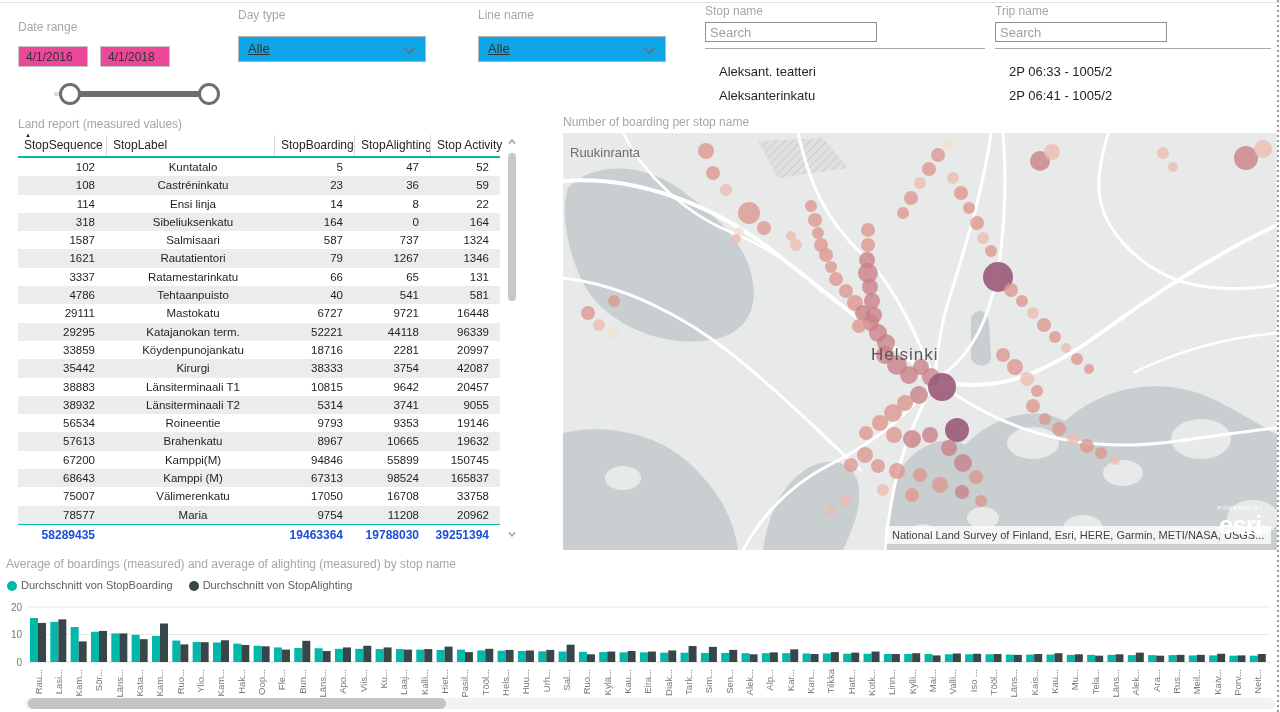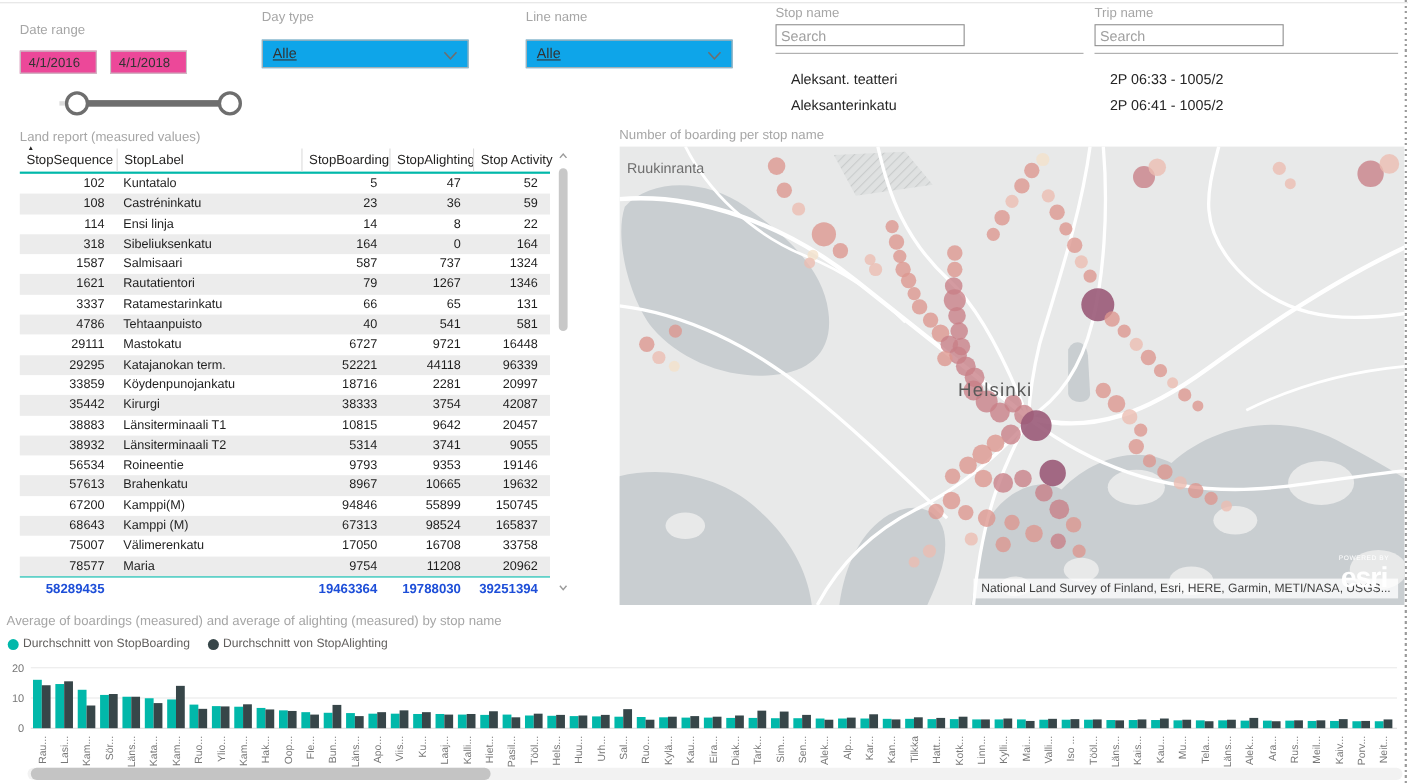--- a/index.html
+++ b/index.html
@@ -43,21 +43,21 @@
   .t-grid { display:grid; grid-template-columns:88px 168px 80px 76px 70px; }
   #t-header { position:absolute; top:18px; left:0; width:482px; border-bottom:2px solid #01b8aa; }
   #t-header .hc { font-size:12px; color:#252423; height:21px; line-height:21px; border-left:1px solid #dcdcdc; padding:0 8px 0 6px; white-space:nowrap; }
   #t-header .hc:first-child { border-left:none; }
   .sort-arrow { position:absolute; left:7px; top:15px; font-size:6px; color:#252423; line-height:6px; }
   #t-body { position:absolute; top:41px; left:0; width:482px; }
   .t-row { height:18.3px; }
   .t-row:nth-child(even) { background:#ececec; }
   .cell { font-size:11.5px; color:#1f1f1f; line-height:18.3px; white-space:nowrap; overflow:hidden; }
   .num { text-align:right; padding-right:11px; }
-  .txt { text-align:left; padding-left:6px; }
+  .txt { text-align:center; padding-left:6px; }
   #t-totals { position:absolute; top:407px; left:0; width:482px; border-top:1px solid #01b8aa; }
   #t-totals .cell { font-weight:bold; font-size:12px; line-height:21px; color:#1d4ed8; }
   #v-scroll { position:absolute; left:487px; top:20px; width:14px; height:402px; }
   #v-scroll .arrow { position:absolute; left:2px; width:10px; height:10px; }
   #v-thumb { position:absolute; left:3px; top:16px; width:8px; height:148px; background:#c8c8c8; border-radius:4px; }
 
   
   #map-panel { left:563px; top:115px; width:714px; height:436px; }
   #map-wrap { position:absolute; left:0; top:18px; width:714px; height:417px; overflow:hidden; }
   .map-lbl-small { position:absolute; left:7px; top:12px; font-size:13px; color:#6d6d6d; }

